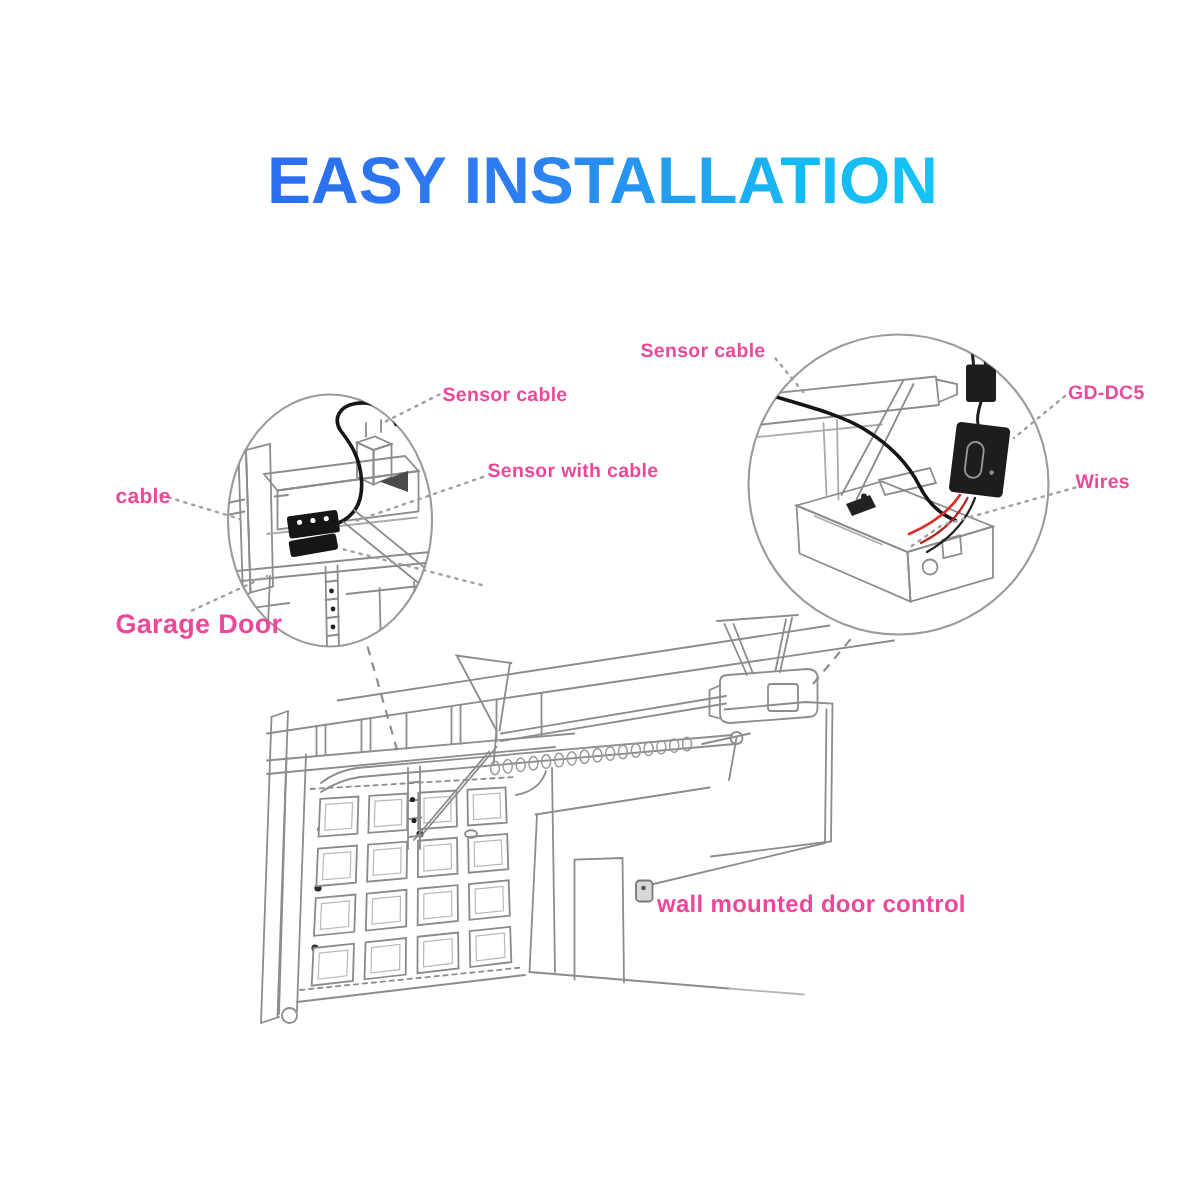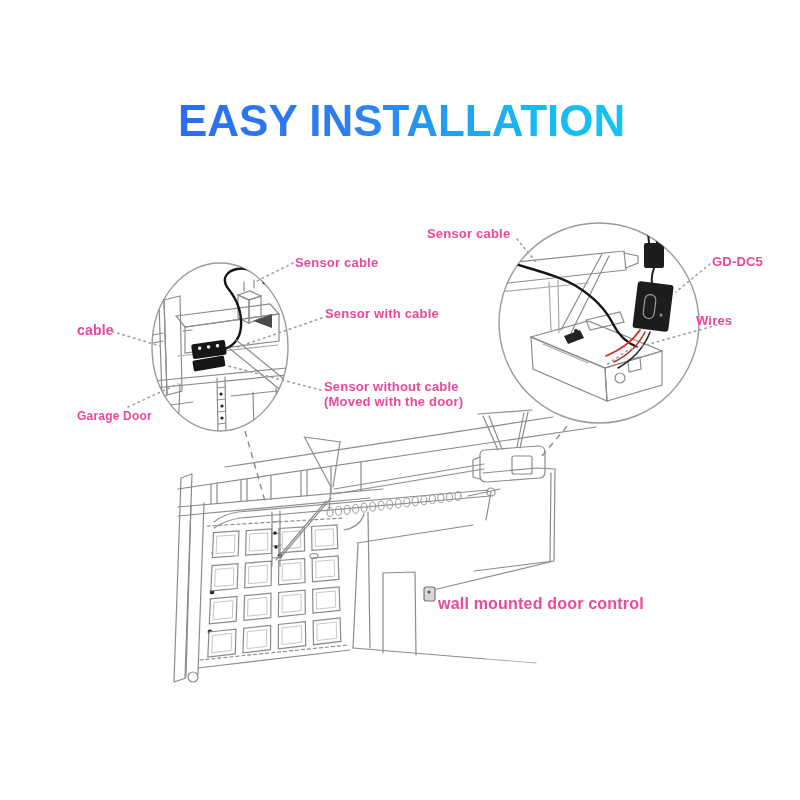--- a/index.html
+++ b/index.html
@@ -6,27 +6,27 @@
   body{width:800px;height:800px;background:#ffffff;position:relative;overflow:hidden;
        font-family:"Liberation Sans",sans-serif;}
   .stage{position:absolute;left:0;top:0;width:800px;height:800px;margin-left:28px;}
   .title{position:absolute;left:150px;top:96px;font-size:44px;font-weight:800;
          letter-spacing:0px;white-space:nowrap;
          background:linear-gradient(90deg,#2b6ef0 0%,#2e7ef0 38%,#17b8f2 78%,#14c4f5 100%);
          -webkit-background-clip:text;background-clip:text;color:transparent;}
   .lbl{position:absolute;font-size:13px;font-weight:bold;color:#ec4899;
        letter-spacing:.2px;line-height:14.5px;white-space:pre-line;}
   .lbl-wall{left:49px;top:323px;font-size:14px;}
-  .lbl-garage-door{left:49px;top:409px;font-size:12px;}
+  .lbl-garage-door{left:49px;top:409px;font-size:18px;}
   .lbl-sensor-cable-left{left:267px;top:256px;}
   .lbl-sensor-with-cable{left:297px;top:307px;text-align:center;}
   .lbl-sensor-without-cable{left:296px;top:380px;}
   .lbl-sensor-cable-right{left:399px;top:227px;}
   .lbl-gd-dc5{left:684px;top:255px;}
-  .lbl-wires{left:668px;top:314px;text-align:right;}
+  .lbl-wires{left:689px;top:314px;text-align:right;}
   .lbl-wall-control{left:410px;top:597px;font-weight:600;font-size:16px;}
   svg{position:absolute;left:0;top:0;}
 </style>
 </head>
 <body>
 
 <div class="stage">
 
   <div class="title">EASY INSTALLATION</div>
 
@@ -253,19 +253,17 @@
     <g fill="none" stroke="#8a8a8a" stroke-width="1.4" stroke-dasharray="6 5">
       <path d="M217,431 L237,501"></path>
       <path d="M514,456 L540,425"></path>
     </g>
   </svg>
 
   <div class="lbl lbl-wall">cable</div>
   <div class="lbl lbl-garage-door">Garage Door</div>
   <div class="lbl lbl-sensor-cable-left">Sensor cable</div>
   <div class="lbl lbl-sensor-with-cable">Sensor with cable</div>
-  <div class="lbl lbl-sensor-without-cable">Sensor without cable
-(Moved with the door)</div>
   <div class="lbl lbl-sensor-cable-right">Sensor cable</div>
   <div class="lbl lbl-gd-dc5">GD-DC5</div>
   <div class="lbl lbl-wires">Wires</div>
   <div class="lbl lbl-wall-control">wall mounted door control</div>
 </div>
 
 </body></html>

